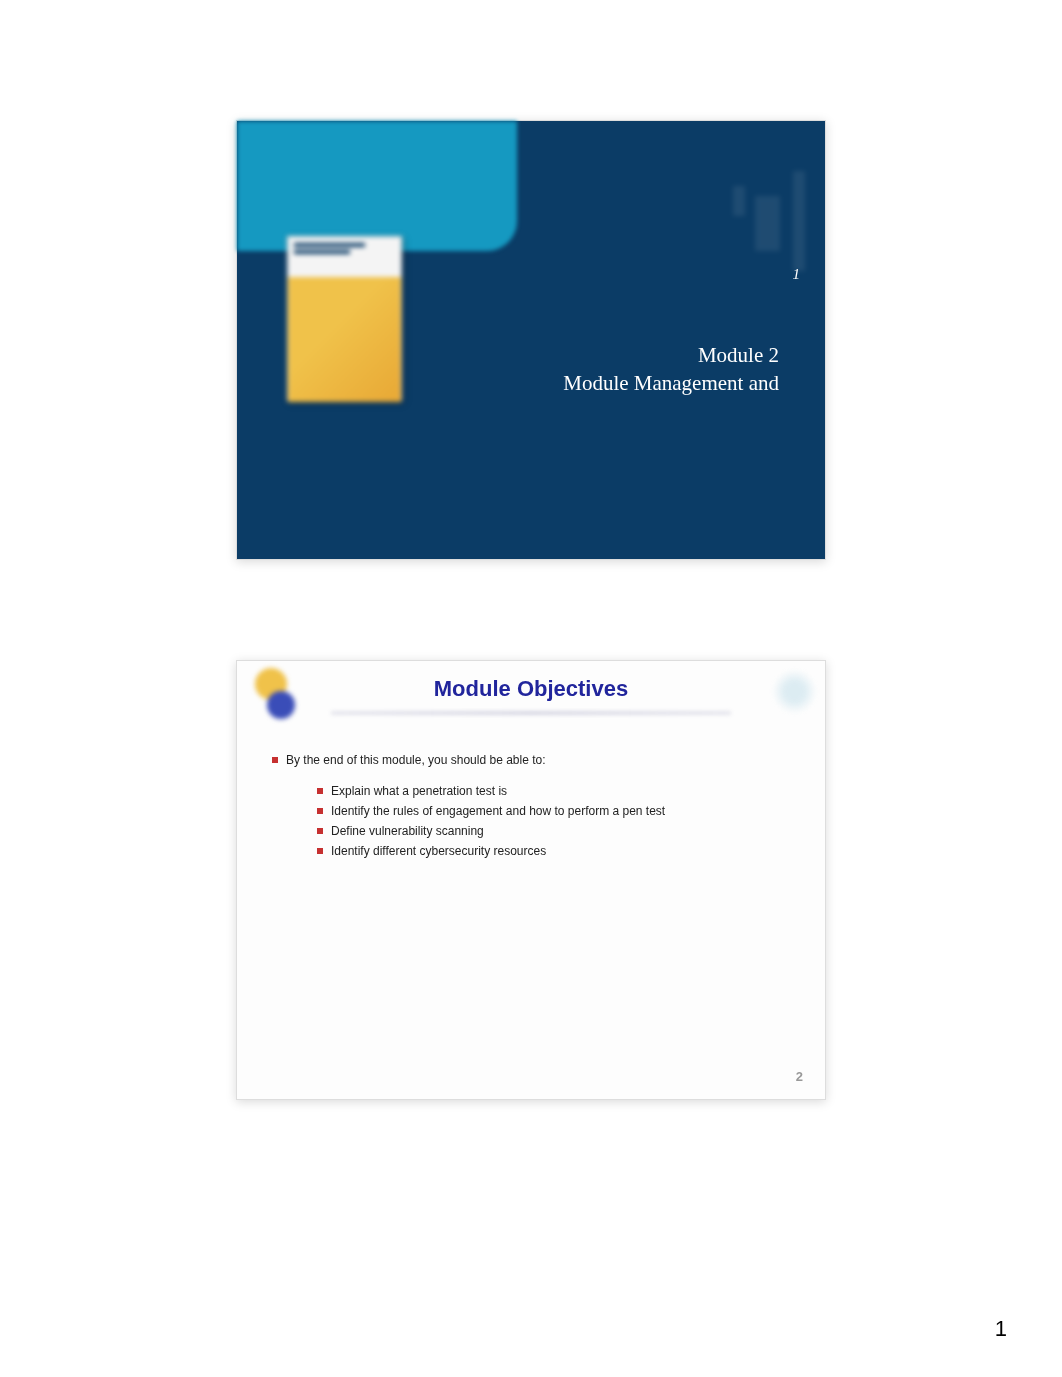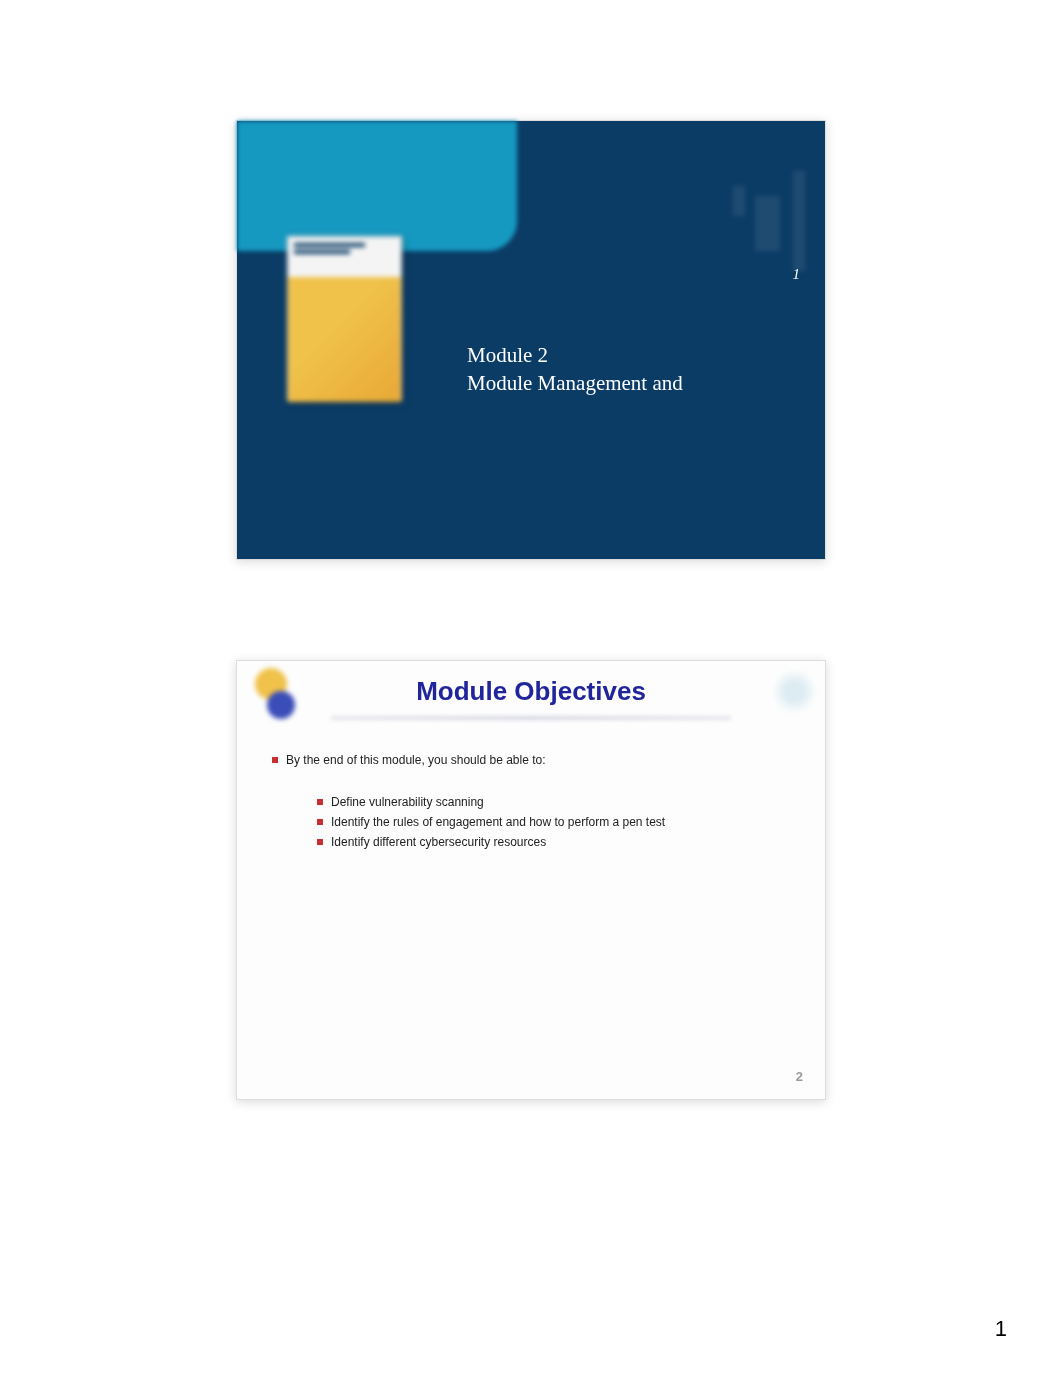--- a/index.html
+++ b/index.html
@@ -66,26 +66,26 @@
       top: 145px;
       right: 25px;
       color: #ffffff;
       font-family: Georgia, serif;
       font-style: italic;
       font-size: 15px;
     }
     .slide-1 .title-block {
       position: absolute;
       top: 220px;
-      left: 230px;
+      left: 222px;
       width: 320px;
       color: #ffffff;
       font-family: Georgia, 'Times New Roman', serif;
       font-size: 21px;
-      text-align: left;
+      text-align: right;
       line-height: 1.35;
     }
     .slide-1 .graphic-tr {
       position: absolute;
       top: 40px;
       right: 20px;
       width: 140px;
       height: 110px;
       opacity: 0.25;
     }
@@ -103,21 +103,21 @@
     }
     .slide-2 .header {
       position: relative;
       height: 65px;
       text-align: center;
       padding-top: 15px;
     }
     .slide-2 .header-title {
       color: #21259c;
       font-weight: bold;
-      font-size: 26px;
+      font-size: 22px;
       font-family: Arial, sans-serif;
     }
     .slide-2 .header-underline {
       width: 400px;
       height: 2px;
       background: linear-gradient(90deg, rgba(100,100,150,0.3), rgba(100,100,150,0.5), rgba(100,100,150,0.3));
       margin: 10px auto 0 auto;
     }
     .slide-2 .header-icon-left {
       position: absolute;
@@ -154,21 +154,21 @@
     }
     .slide-2 .content {
       padding: 25px 35px;
       font-size: 12px;
       color: #222;
       line-height: 1.5;
     }
     .slide-2 .intro {
       display: flex;
       align-items: flex-start;
-      margin-bottom: 24px;
+      margin-bottom: 13px;
       text-align: center;
     }
     .slide-2 .intro .bullet {
       width: 6px;
       height: 6px;
       background: #c63030;
       margin-right: 8px;
       margin-top: 6px;
       flex-shrink: 0;
     }
@@ -259,25 +259,29 @@
       <div class="header-underline"></div>
     </div>
     <div class="content">
       <div class="intro">
         <span class="bullet"></span>
         <span>By the end of this module, you should be able to:</span>
       </div>
       <ul>
         <li>
               <span class="bullet"></span>
+              <span>Explain what a penetration test is</span>
+            </li>
+        <li>
+              <span class="bullet"></span>
+              <span>Identify the rules of engagement and how to perform a pen test</span>
+            </li>
+        <li>
+              <span class="bullet"></span>
               <span>Define vulnerability scanning</span>
-            </li>
-        <li>
-              <span class="bullet"></span>
-              <span>Identify the rules of engagement and how to perform a pen test</span>
             </li>
         <li>
               <span class="bullet"></span>
               <span>Identify different cybersecurity resources</span>
             </li>
       </ul>
     </div>
     <div class="slide-number-2">2</div>
   </div>
   </div>

